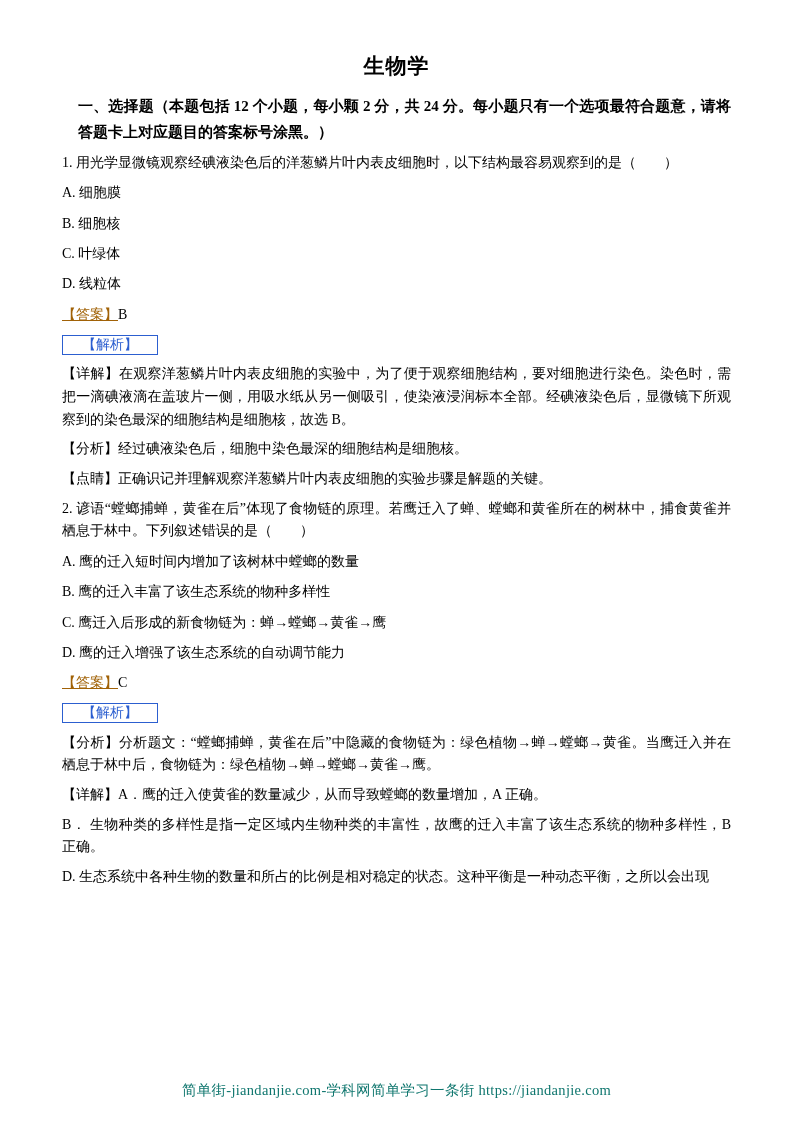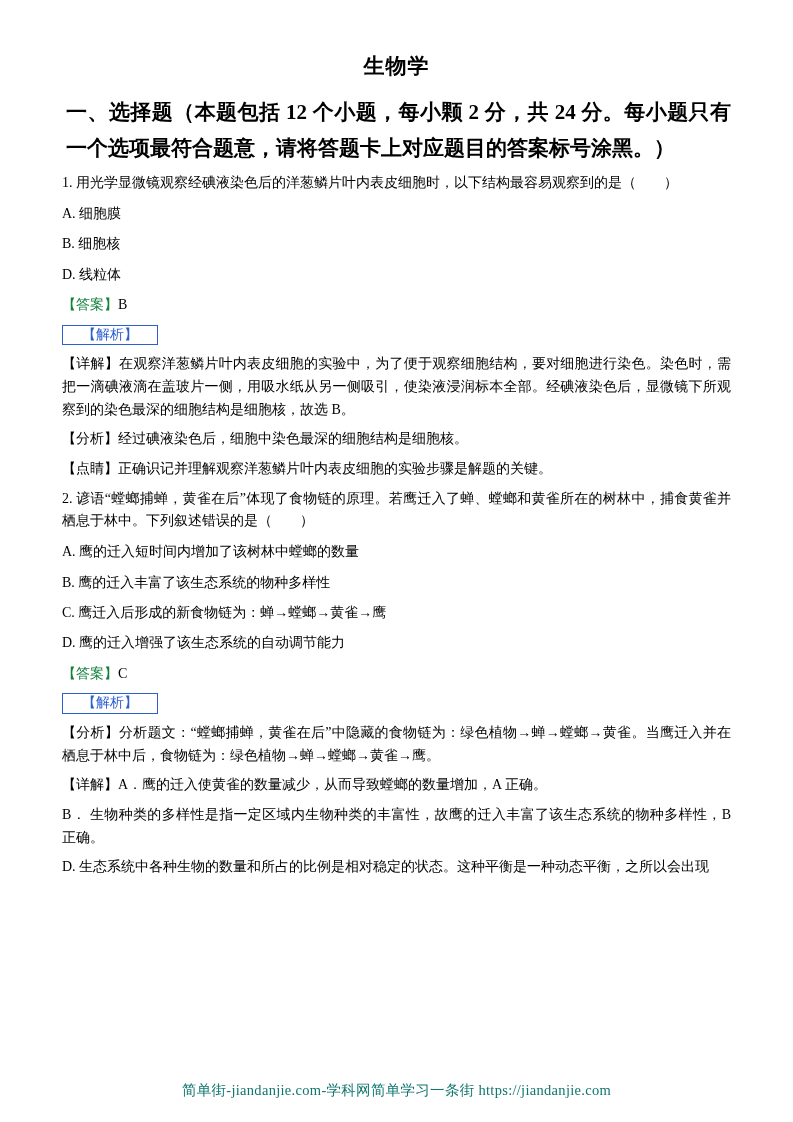--- a/index.html
+++ b/index.html
@@ -23,24 +23,24 @@
     position: relative;
   }
   .doc-title {
     text-align: center;
     font-size: 21px;
     font-weight: bold;
     letter-spacing: 1px;
     margin: 0 0 14px 0;
   }
   .section-heading {
-    font-size: 21px;
+    font-size: 15px;
     font-weight: bold;
     line-height: 1.72;
-    margin: 0 0 6px 4px;
+    margin: 0 0 6px 16px;
     text-align: justify;
   }
   p.line {
     font-size: 14px;
     line-height: 1.62;
     margin: 0 0 7px 0;
     text-align: justify;
   }
   p.q-stem {
     font-size: 14px;
@@ -53,21 +53,22 @@
     line-height: 1.6;
     margin: 0 0 8px 0;
     padding-left: 0;
   }
   .tagline {
     margin: 0 0 7px 0;
     font-size: 14px;
     line-height: 1.62;
   }
   .tag {
-    color: #15803d;
+    color: #a16207;
+    text-decoration: underline;
   }
   .tag-box {
     color: #2c5fd0;
     border: 1px solid #2c5fd0;
     padding: 0 19px;
     display: inline-block;
     line-height: 1.3;
   }
   .ans-text {
     color: #000000;
@@ -89,20 +90,21 @@
 
 <div class="page">
 
   <h1 class="doc-title">生物学</h1>
 
   <p class="section-heading">一、选择题（本题包括 12 个小题，每小颗 2 分，共 24 分。每小题只有一个选项最符合题意，请将答题卡上对应题目的答案标号涂黑。）</p>
 
   <p class="q-stem">1. 用光学显微镜观察经碘液染色后的洋葱鳞片叶内表皮细胞时，以下结构最容易观察到的是（　　）</p>
   <p class="opt">A. 细胞膜</p>
   <p class="opt">B. 细胞核</p>
+  <p class="opt">C. 叶绿体</p>
   <p class="opt">D. 线粒体</p>
   <p class="tagline"><span class="tag">【答案】</span><span class="ans-text">B</span></p>
   <p class="tagline"><span class="tag-box">【解析】</span></p>
   <p class="line">【详解】在观察洋葱鳞片叶内表皮细胞的实验中，为了便于观察细胞结构，要对细胞进行染色。染色时，需把一滴碘液滴在盖玻片一侧，用吸水纸从另一侧吸引，使染液浸润标本全部。经碘液染色后，显微镜下所观察到的染色最深的细胞结构是细胞核，故选 B。</p>
   <p class="line">【分析】经过碘液染色后，细胞中染色最深的细胞结构是细胞核。</p>
   <p class="line">【点睛】正确识记并理解观察洋葱鳞片叶内表皮细胞的实验步骤是解题的关键。</p>
 
   <p class="q-stem">2. 谚语“螳螂捕蝉，黄雀在后”体现了食物链的原理。若鹰迁入了蝉、螳螂和黄雀所在的树林中，捕食黄雀并栖息于林中。下列叙述错误的是（　　）</p>
   <p class="opt">A. 鹰的迁入短时间内增加了该树林中螳螂的数量</p>
   <p class="opt">B. 鹰的迁入丰富了该生态系统的物种多样性</p>

